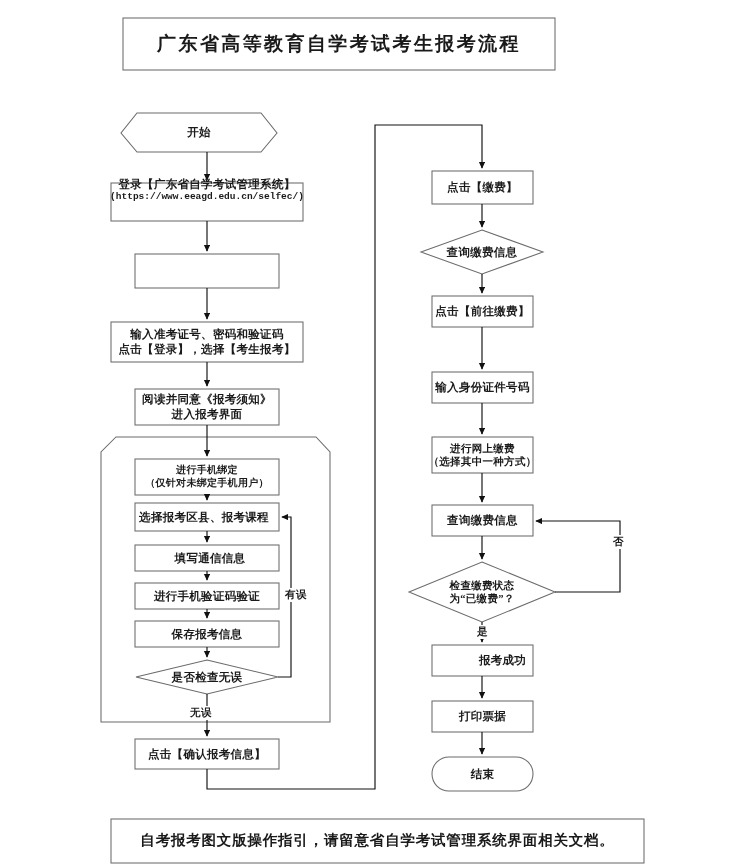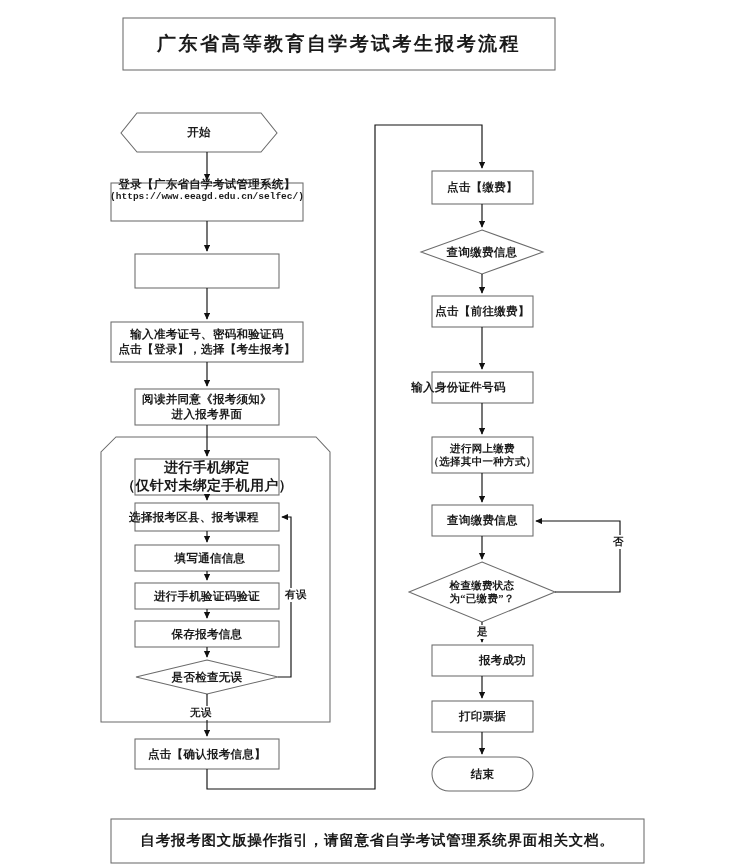--- a/index.html
+++ b/index.html
@@ -162,26 +162,26 @@
   <div class="node" style="left:111px;top:322px;width:192px;height:40px;">
     <span>输入准考证号、密码和验证码</span>
     <span>点击【登录】，选择【考生报考】</span>
   </div>
 
   <div class="node" style="left:135px;top:389px;width:144px;height:36px;">
     <span>阅读并同意《报考须知》</span>
     <span>进入报考界面</span>
   </div>
 
-  <div class="node" style="left:135px;top:459px;width:144px;height:36px;font-size:14px;">
+  <div class="node" style="left:135px;top:459px;width:144px;height:36px;font-size:10px;">
     <span>进行手机绑定</span>
     <span>（仅针对未绑定手机用户）</span>
   </div>
 
-  <div class="node" style="left:122px;top:503px;width:144px;height:28px;">
+  <div class="node" style="left:132px;top:503px;width:144px;height:28px;">
     <span>选择报考区县、报考课程</span>
   </div>
 
   <div class="node" style="left:135px;top:545px;width:144px;height:26px;padding-left:6px;">
     <span>填写通信信息</span>
   </div>
 
   <div class="node" style="left:135px;top:583px;width:144px;height:26px;">
     <span>进行手机验证码验证</span>
   </div>
@@ -203,21 +203,21 @@
   </div>
 
   <div class="node" style="left:421px;top:235px;width:122px;height:34px;">
     <span>查询缴费信息</span>
   </div>
 
   <div class="node" style="left:432px;top:296px;width:101px;height:31px;">
     <span>点击【前往缴费】</span>
   </div>
 
-  <div class="node" style="left:408px;top:372px;width:101px;height:31px;text-align:center;">
+  <div class="node" style="left:432px;top:372px;width:101px;height:31px;text-align:center;">
     <span>输入身份证件号码</span>
   </div>
 
   <div class="node" style="left:426px;top:437px;width:113px;height:36px;font-size:10.5px;">
     <span>进行网上缴费</span>
     <span>（选择其中一种方式）</span>
   </div>
 
   <div class="node" style="left:432px;top:505px;width:101px;height:31px;">
     <span>查询缴费信息</span>

